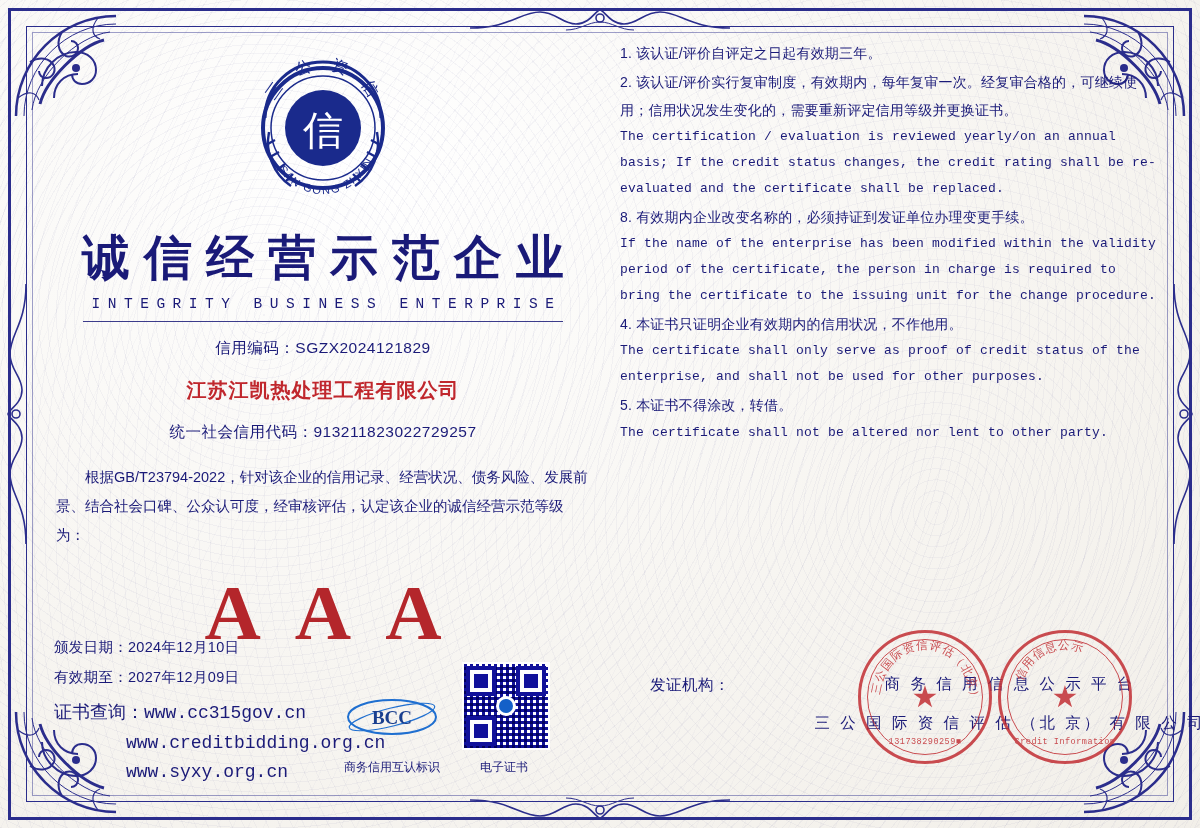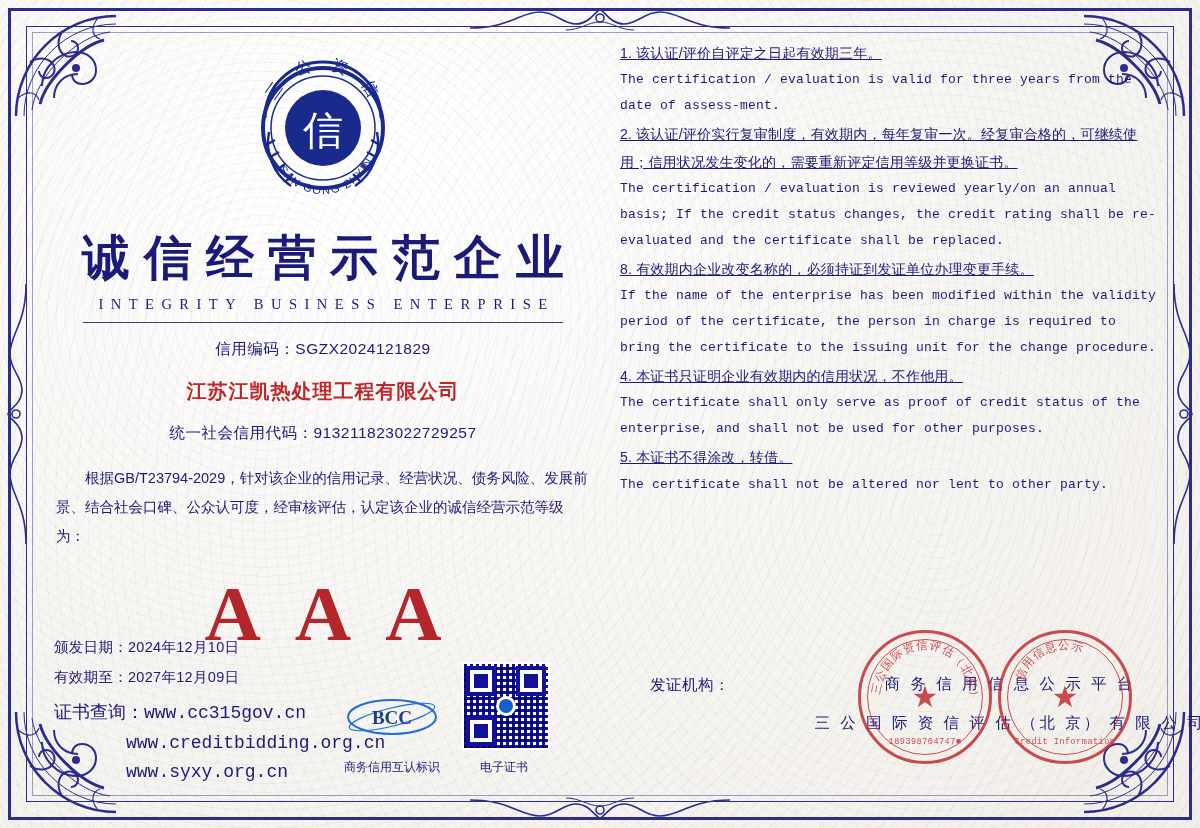--- a/index.html
+++ b/index.html
@@ -63,21 +63,21 @@
   .emblem{margin:4px auto 0;width:176px;height:176px;position:relative;}
   .title-cn{
     font-family:"Liberation Serif", serif;
     font-size:48px;font-weight:bold;letter-spacing:14px;
     color:#1a1a78;margin-top:10px;
     text-indent:14px;
   }
   .title-en{
     font-size:14.5px;letter-spacing:7.5px;color:#1a1a78;
     margin-top:6px;text-indent:7px;
-    font-family:Liberation Serif, serif;
+    font-family:Liberation Mono, monospace;
   }
   .rule{
     width:480px;height:1px;background:#1a1a78;margin:9px auto 0;opacity:.85;
   }
   .code-line{
     margin-top:16px;font-size:15.5px;color:#1a1a78;letter-spacing:.5px;
   }
   .company{
     margin-top:18px;font-size:20px;font-weight:bold;color:#c0272d;letter-spacing:1px;
   }
@@ -136,21 +136,21 @@
 
   
   .right{
     position:absolute;left:580px;top:4px;right:0;
   }
   .right h3{
     margin:0 0 24px 0;font-size:16px;font-weight:bold;color:#1a1a78;letter-spacing:1px;
   }
   .clause{margin-bottom:2px;}
   .cn{
-    font-size:14px;line-height:1.95;color:#1a1a78;letter-spacing:.2px;text-decoration:underline;
+    font-size:14px;line-height:1.95;color:#1a1a78;letter-spacing:.2px;
   }
   .en{
     font-size:13px;line-height:2.0;color:#1a1a78;letter-spacing:.2px;
     font-family:"Liberation Mono", monospace;
   }
 
   
   .issuer-label{
     position:absolute;left:610px;bottom:96px;font-size:15.5px;color:#1a1a78;letter-spacing:.5px;
   }
@@ -312,21 +312,21 @@
       <div class="code-line">
         <span>信用编码：</span><span>SGZX2024121829</span>
       </div>
 
       <div class="company">江苏江凯热处理工程有限公司</div>
 
       <div class="usci">
         <span>统一社会信用代码：</span><span>913211823022729257</span>
       </div>
 
-      <div class="paragraph">根据GB/T23794-2029，针对该企业的信用记录、经营状况、债务风险、发展前景、结合社会口碑、公众认可度，经审核评估，认定该企业的诚信经营示范等级为：</div>
+      <div class="paragraph">根据GB/T23794-2022，针对该企业的信用记录、经营状况、债务风险、发展前景、结合社会口碑、公众认可度，经审核评估，认定该企业的诚信经营示范等级为：</div>
 
       <div class="grade">AAA</div>
     </div>
 
     <div class="bottom-left">
       <div class="bl-row">
         <span>颁发日期：</span><span class="val">2024年12月10日</span>
       </div>
       <div class="bl-row">
         <span>有效期至：</span><span class="val">2027年12月09日</span>
@@ -365,21 +365,20 @@
       <div class="caption-row">
         <span>商务信用互认标识</span>
         <span style="padding-left:22px">电子证书</span>
       </div>
     </div>
 
     <div class="right">
 
       <div class="clause">
         <div class="cn">1. 该认证/评价自评定之日起有效期三年。</div>
-        <div class="en">The certification / evaluation is valid for three years from the date of assess-ment.</div>
       </div>
       <div class="clause">
         <div class="cn">2. 该认证/评价实行复审制度，有效期内，每年复审一次。经复审合格的，可继续使用；信用状况发生变化的，需要重新评定信用等级并更换证书。</div>
         <div class="en">The certification / evaluation is reviewed yearly/on an annual basis; If the credit status changes, the credit rating shall be re-evaluated and the certificate shall be replaced.</div>
       </div>
       <div class="clause">
         <div class="cn">8. 有效期内企业改变名称的，必须持证到发证单位办理变更手续。</div>
         <div class="en">If the name of the enterprise has been modified within the validity period of the certificate, the person in charge is required to bring the certificate to the issuing unit for the change procedure.</div>
       </div>
       <div class="clause">
@@ -398,21 +397,21 @@
       <div class="l2">三 公 国 际 资 信 评 估 （北 京） 有 限 公 司</div>
     </div>
 
     <div class="seal s1">
       <div class="ring"></div>
       <svg class="arc" viewBox="0 0 128 128">
         <path id="sealArc1" d="M18 70 C18 36 40 16 64 16 C88 16 110 36 110 70" fill="none"></path>
         <text><textPath href="#sealArc1" startOffset="5%">三公国际资信评估（北京）</textPath></text>
       </svg>
       <div class="star">★</div>
-      <div class="bottomtxt">189398704747■</div>
+      <div class="bottomtxt">131738290259■</div>
     </div>
 
     <div class="seal s2">
       <div class="ring"></div>
       <svg class="arc" viewBox="0 0 128 128">
         <path id="sealArc2" d="M18 70 C18 36 40 16 64 16 C88 16 110 36 110 70" fill="none"></path>
         <text><textPath href="#sealArc2" startOffset="14%">信用信息公示</textPath></text>
       </svg>
       <div class="star">★</div>
       <div class="bottomtxt">Credit Information</div>

